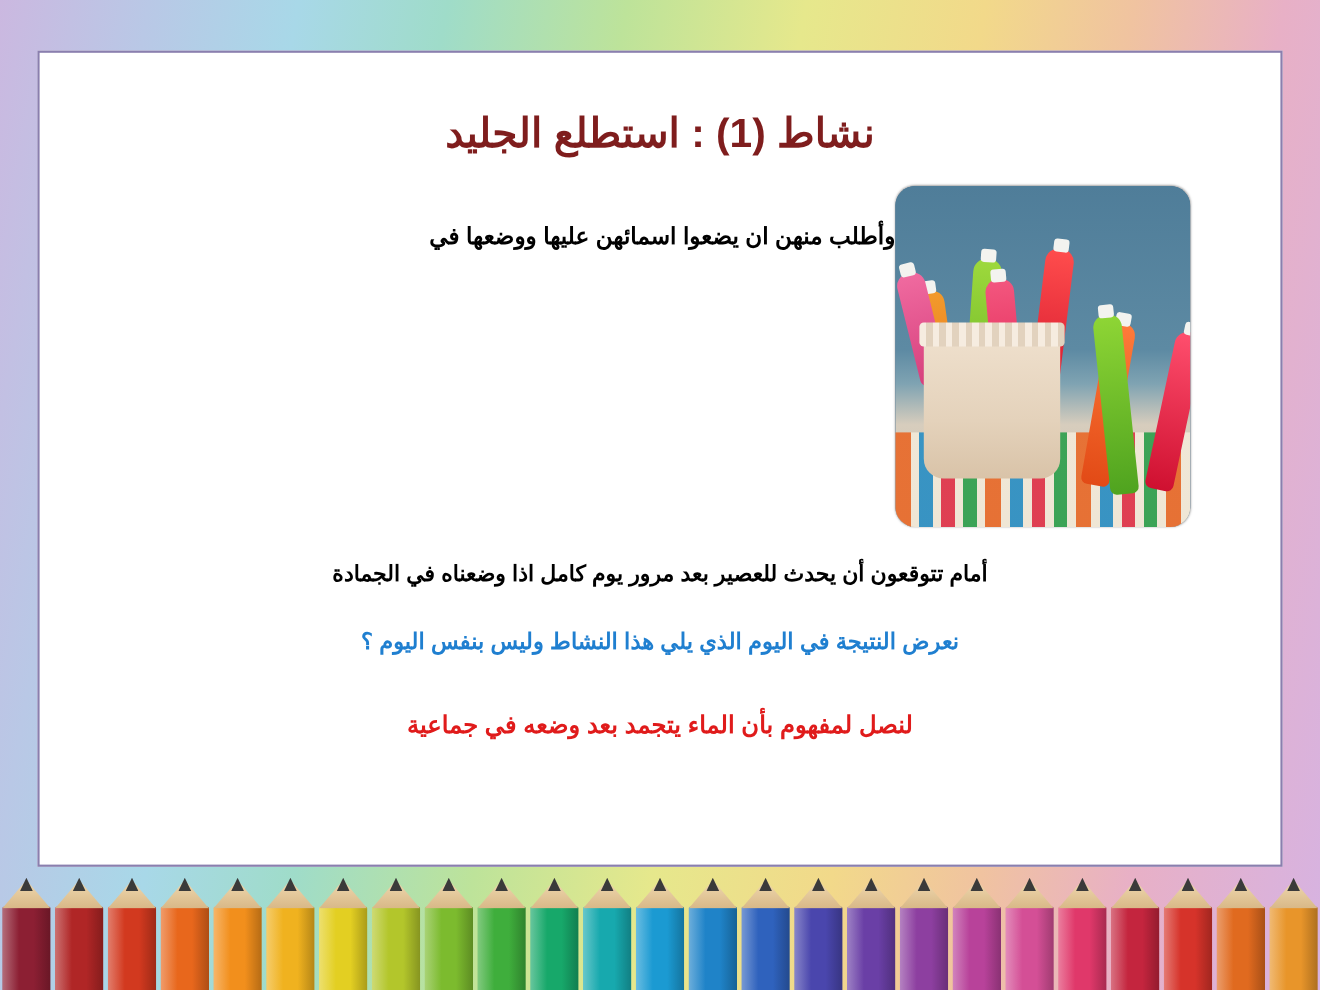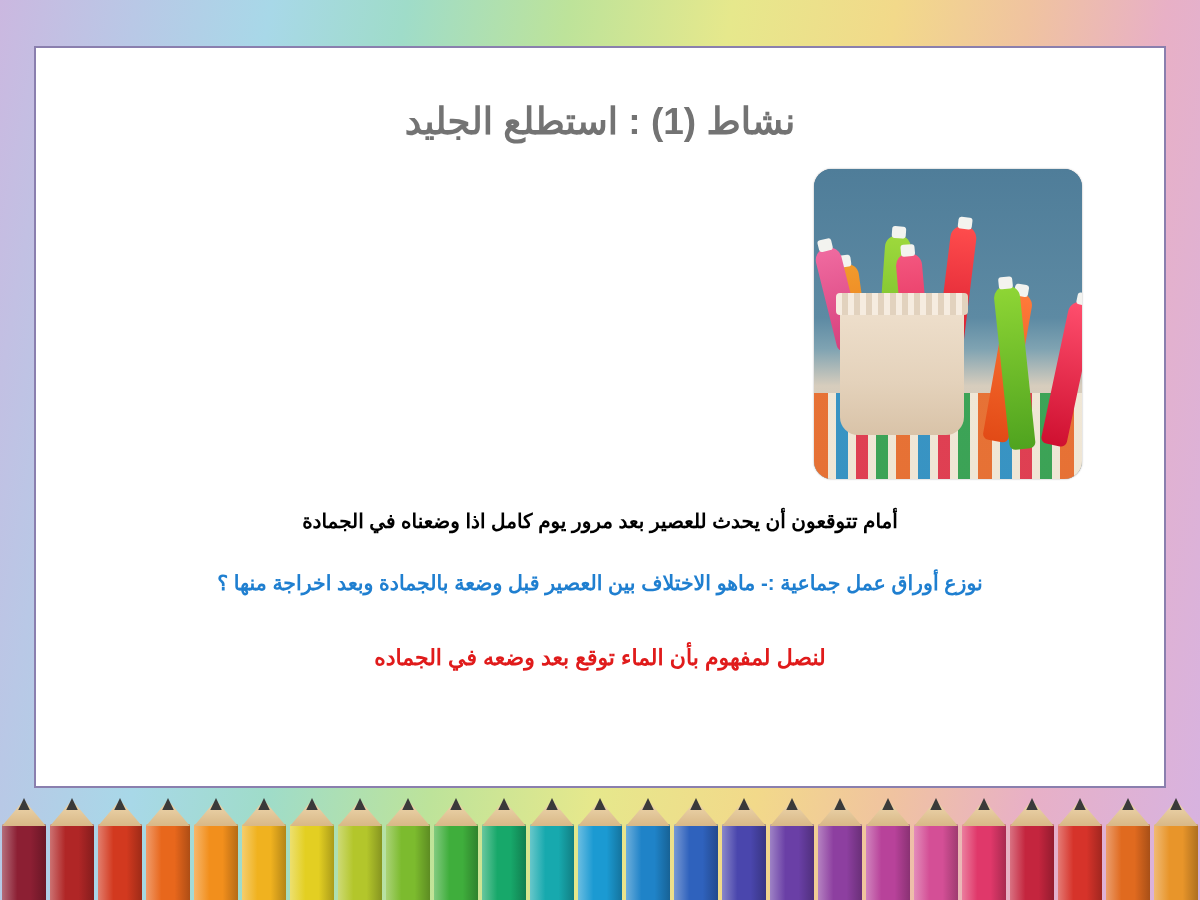--- a/index.html
+++ b/index.html
@@ -80,21 +80,21 @@
     left: 34px;
     top: 46px;
     width: 1132px;
     height: 742px;
     background: #ffffff;
     border: 2px solid #8a7fae;
     box-sizing: border-box;
   }
 
   .title {
-    color: #737373;
+    color: #7f1d1d;
     font-weight: bold;
     font-size: 37px;
     text-align: center;
     margin: 52px 0 0 0;
     letter-spacing: 0;
     direction: rtl;
   }
 
   .content-row {
     display: flex;
@@ -222,31 +222,32 @@
         <div class="ice" style="left:24px;  bottom:130px; height:104px; background:linear-gradient(180deg,#f06ba0,#d63f7c); transform:rotate(-14deg);"></div>
 
         <div class="basket"></div>
 
         <div class="ice" style="left:168px; bottom:38px; height:150px; background:linear-gradient(180deg,#ff7b3a,#e24a16); transform:rotate(10deg);"></div>
         <div class="ice" style="left:196px; bottom:30px; height:164px; background:linear-gradient(180deg,#8fd635,#4fa31f); transform:rotate(-6deg);"></div>
         <div class="ice" style="left:226px; bottom:34px; height:146px; background:linear-gradient(180deg,#ff4f6e,#cf1030); transform:rotate(12deg);"></div>
       </div>
 
       <div class="text-block">
+        <div>وأطلب منهن ان يضعوا اسمائهن عليها ووضعها في</div>
       </div>
 
     </div>
 
     <div class="q-line">أمام تتوقعون أن يحدث للعصير بعد مرور يوم كامل اذا وضعناه في الجمادة</div>
 
     <div class="blue-block">
-      <div>نوزع أوراق عمل جماعية :- ماهو الاختلاف بين العصير قبل وضعة بالجمادة وبعد اخراجة منها ؟</div>
+      <div>نعرض النتيجة في اليوم الذي يلي هذا النشاط وليس بنفس اليوم ؟</div>
     </div>
 
-    <div class="red-line">لنصل لمفهوم بأن الماء توقع بعد وضعه في الجماده</div>
+    <div class="red-line">لنصل لمفهوم بأن الماء يتجمد بعد وضعه في جماعية</div>
 
   </div>
 
   <div class="pencils">
       <div class="pencil">
         <div class="body" style="background: linear-gradient(90deg, rgba(255, 255, 255, 0.35) 0%, rgb(232, 149, 42) 35%, rgb(232, 149, 42) 65%, rgba(0, 0, 0, 0.25) 100%), rgb(232, 149, 42);"></div>
         <div class="wood"></div>
         <div class="tip" style="background: rgb(58, 58, 58);"></div>
       </div>
       <div class="pencil">

